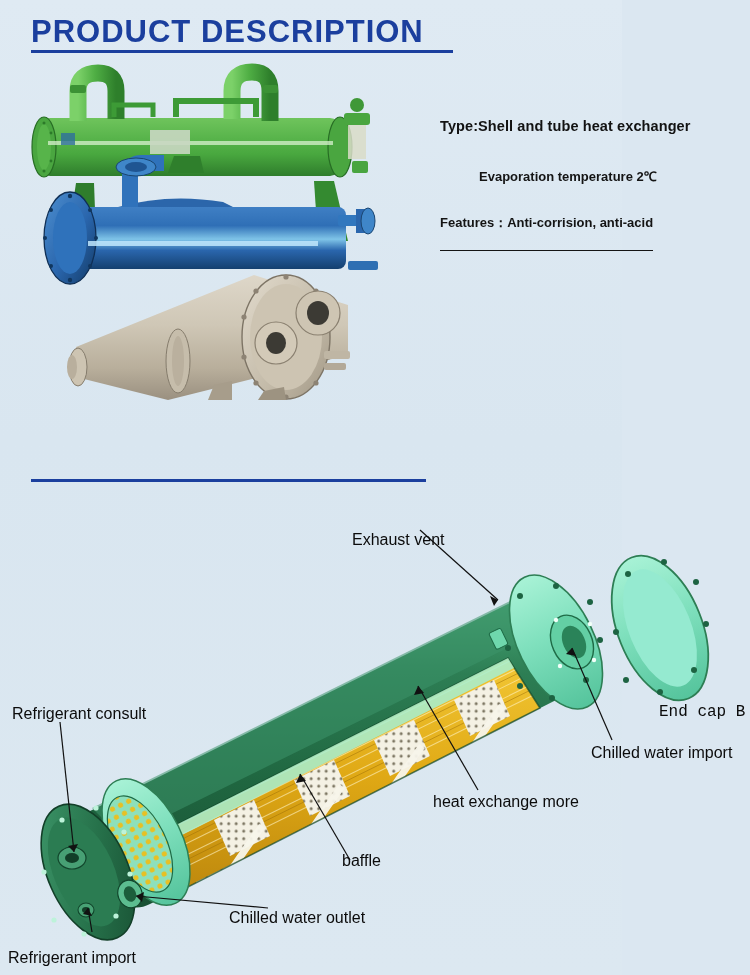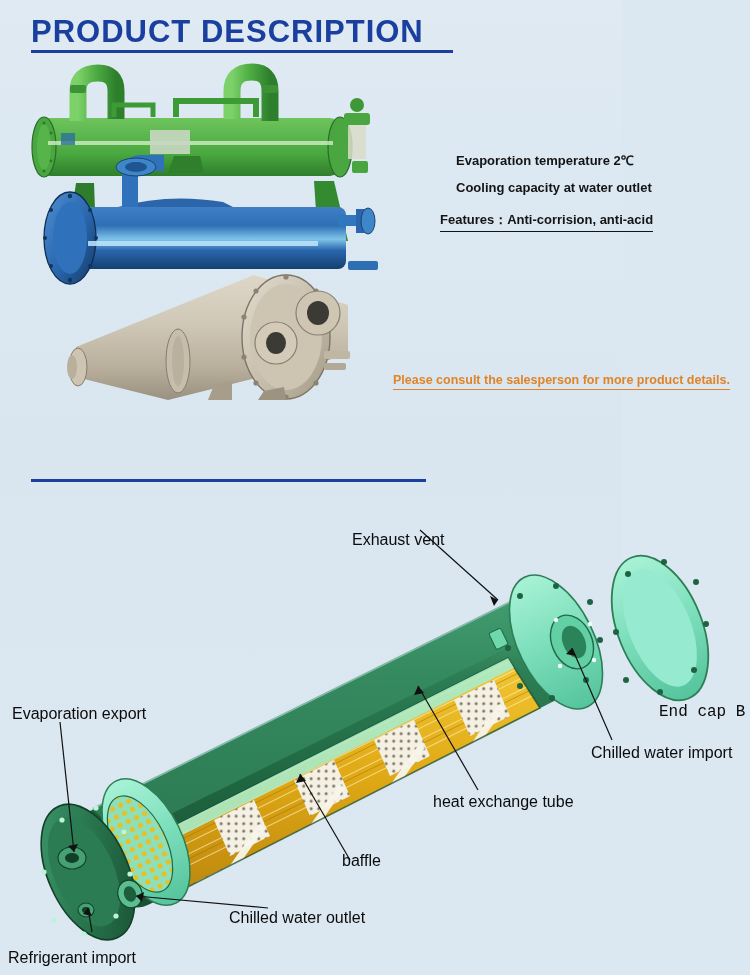--- a/index.html
+++ b/index.html
@@ -41,32 +41,32 @@
   .bullet-row {
     display:flex; align-items:baseline;
     font-size:13px; font-weight:bold; color:#141414;
     margin-bottom:12px; white-space:nowrap;
   }
   .bullet-dot {
     width:5px; height:5px; border-radius:50%;
     background:#141414; margin-right:8px; flex:none;
     transform:translateY(-3px);
   }
-  .specs { margin-top:14px; margin-left:16px; }
+  .specs { margin-top:14px; margin-left:39px; }
   .spec-line {
     font-size:13px; font-weight:bold; color:#141414;
     margin-bottom:11px; white-space:nowrap;
   }
   .features {
-    margin-top:5px;
+    margin-top:18px;
     font-size:13px; font-weight:bold; color:#141414;
     white-space:nowrap;
     display:inline-block;
     border-bottom:1.5px solid #141414;
-    padding-bottom:2px;
+    padding-bottom:18px;
   }
   .consult {
     position:absolute; left:-47px; top:255px;
     font-size:12.5px; font-weight:bold;
     color:#e08427;
     white-space:nowrap;
     border-bottom:1.5px solid #e08427;
     padding-bottom:2px;
   }
 
@@ -243,32 +243,31 @@
         <path d="M246 336 L240 345 L268 345 L266 332 Z" fill="#9d9381"></path>
 
         <rect x="306" y="296" width="26" height="8" rx="2" fill="#bfb6a4"></rect>
         <rect x="306" y="308" width="22" height="7" rx="2" fill="#b3a998"></rect>
       </g>
     </svg>
   </div>
 
   <div class="desc-col">
 
+    <div class="desc-type">Type:Shell and tube heat exchanger</div>
 
     <div class="bullets">
     </div>
 
     <div class="specs">
       <div class="spec-line">Evaporation temperature 2℃</div>
-      <div class="spec-line">Cooling capacity at water outlet</div>
     </div>
 
     <div class="features">Features：Anti-corrision, anti-acid</div>
 
-    <div class="consult">Please consult the salesperson for more product details.</div>
   </div>
 
   <div class="head-rule" style="left:31px; top:479px; width:395px;"></div>
 
   <div class="diagram">
     <svg viewBox="0 0 750 485" width="750" height="485">
       <defs>
         <linearGradient id="shellDark" x1="0" y1="0" x2="0" y2="1">
           <stop offset="0%" stop-color="#49a877"></stop>
           <stop offset="25%" stop-color="#2d7e54"></stop>
@@ -464,24 +463,24 @@
       </g>
     </svg>
 
     
     <div class="lbl" style="left:352px; top:18px;margin-top:23px;">Exhaust vent</div>
 
     <div class="lbl" style="left:659px; top:213px;font-family:Liberation Mono, monospace;">End cap B</div>
 
     <div class="lbl" style="left:591px; top:254px;">Chilled water import</div>
 
-    <div class="lbl" style="left:433px; top:303px;">heat exchange tube</div>
+    <div class="lbl" style="left:433px; top:303px;">heat exchange more</div>
 
     <div class="lbl" style="left:342px; top:362px;">baffle</div>
 
     <div class="lbl" style="left:229px; top:419px;">Chilled water outlet</div>
 
-    <div class="lbl" style="left:12px; top:215px;">Evaporation export</div>
+    <div class="lbl" style="left:12px; top:215px;">Refrigerant consult</div>
 
     <div class="lbl" style="left:8px; top:444px;margin-top:15px;">Refrigerant import</div>
   </div>
 
 </div>
 
 </body></html>

